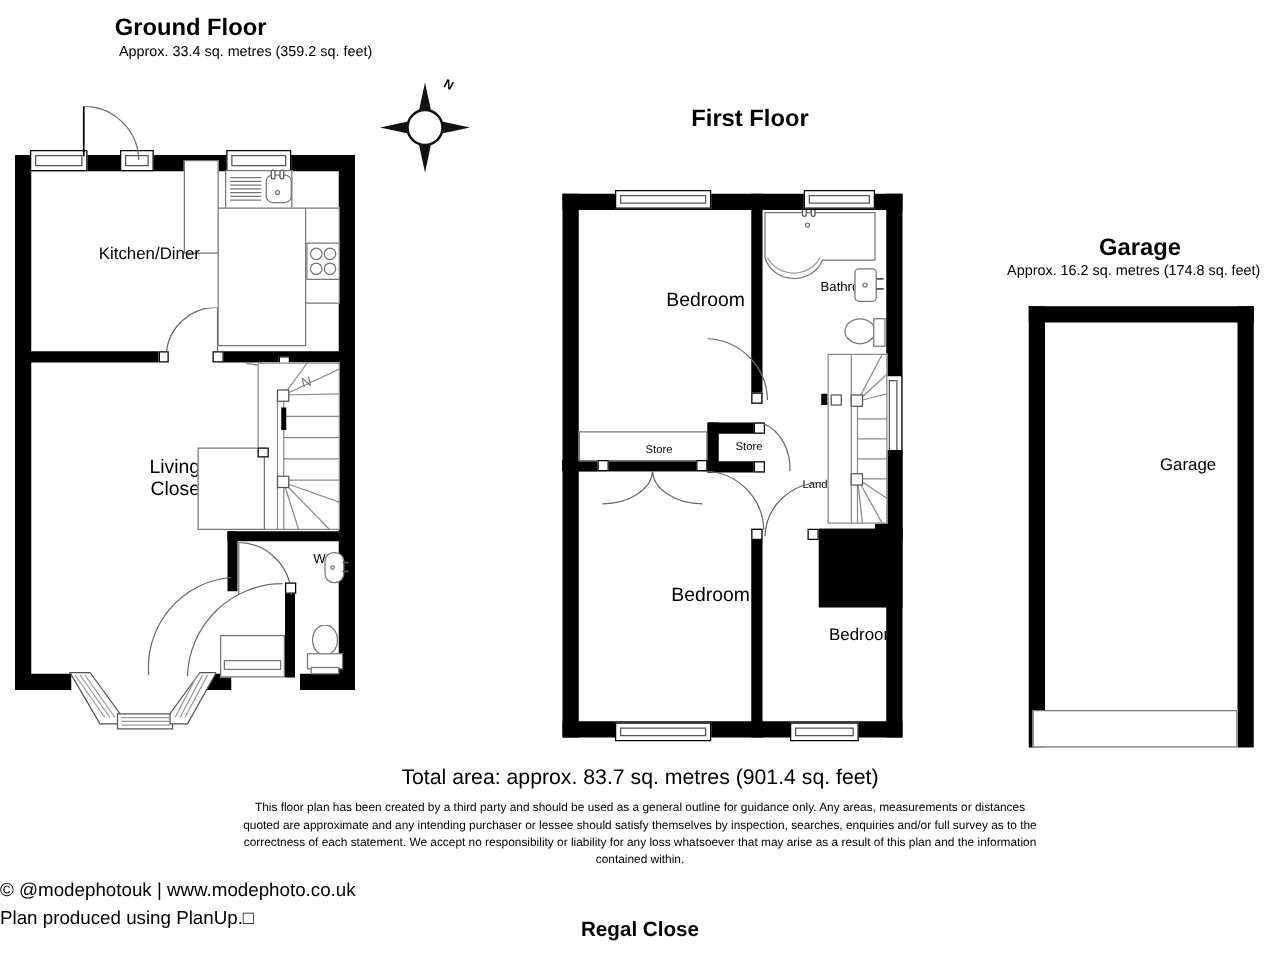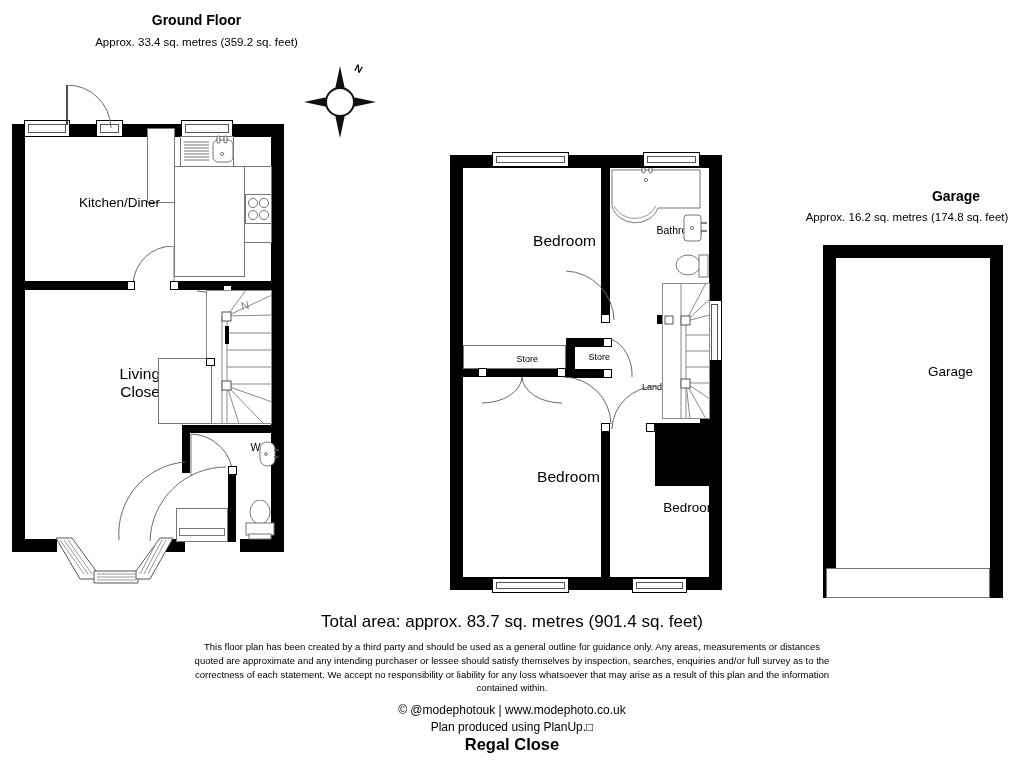--- a/index.html
+++ b/index.html
@@ -21,24 +21,23 @@
     width: 1024px;
     height: 768px;
   }
   .abs { position: absolute; }
 
   
   .plan-title {
     position: absolute;
     text-align: center;
     font-weight: bold;
-    font-size: 14px;
+    font-size: 19px;
     letter-spacing: 0px;
     white-space: nowrap;
-    padding-left: 44px;
   }
   .plan-sub {
     position: absolute;
     text-align: center;
     font-size: 11.5px;
     white-space: nowrap;
   }
 
   
   .room-label {
@@ -110,22 +109,22 @@
   }
   .disclaimer {
     position: absolute;
     text-align: center;
     font-size: 9.5px;
     line-height: 1.45;
   }
   .credit {
     position: absolute;
     width: 100%;
-    text-align: center;
-    font-size: 12px;
+    text-align: left;
+    font-size: 15px;
     line-height: 1.45;
   }
   .address {
     position: absolute;
     width: 100%;
     text-align: center;
     font-size: 16.5px;
     font-weight: bold;
   }
 
@@ -308,20 +307,21 @@
     <g fill="#111">
       <polygon points="40,4 46,32 40,40 34,32"></polygon>
       <polygon points="76,40 48,46 40,40 48,34"></polygon>
       <polygon points="40,76 34,48 40,40 46,48"></polygon>
       <polygon points="4,40 32,34 40,40 32,46"></polygon>
     </g>
     <circle cx="40" cy="40" r="14" fill="#fff" stroke="#111" stroke-width="2"></circle>
   </svg>
   <div class="compass-n" style="left:355px; top:63px;">N</div>
 
+  <div class="plan-title" style="left:445px; top:85px; width:310px;">First Floor</div>
 
   <div class="wall" style="left:450px; top:155px; width:272px; height:13px;"></div>
   <div class="wall" style="left:450px; top:155px; width:13px; height:435px;"></div>
   <div class="wall" style="left:709px; top:155px; width:13px; height:435px;"></div>
   <div class="wall" style="left:450px; top:577px; width:272px; height:13px;"></div>
 
   <div class="window h" style="left:492px; top:152px; width:77px; height:15px;"></div>
   <div class="window h" style="left:643px; top:152px; width:57px; height:15px;"></div>
 
   <div class="window h" style="left:492px; top:578px; width:77px; height:15px;"></div>

